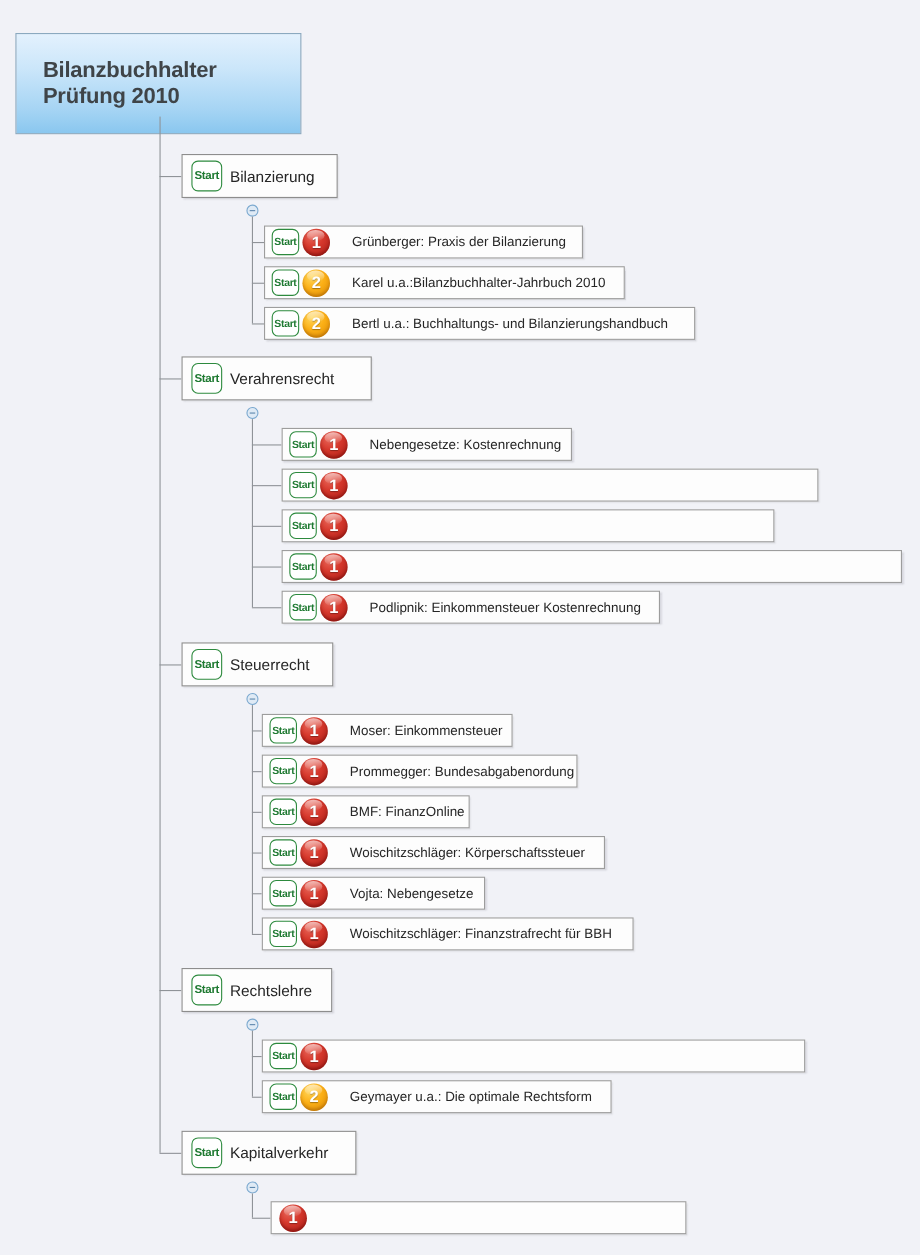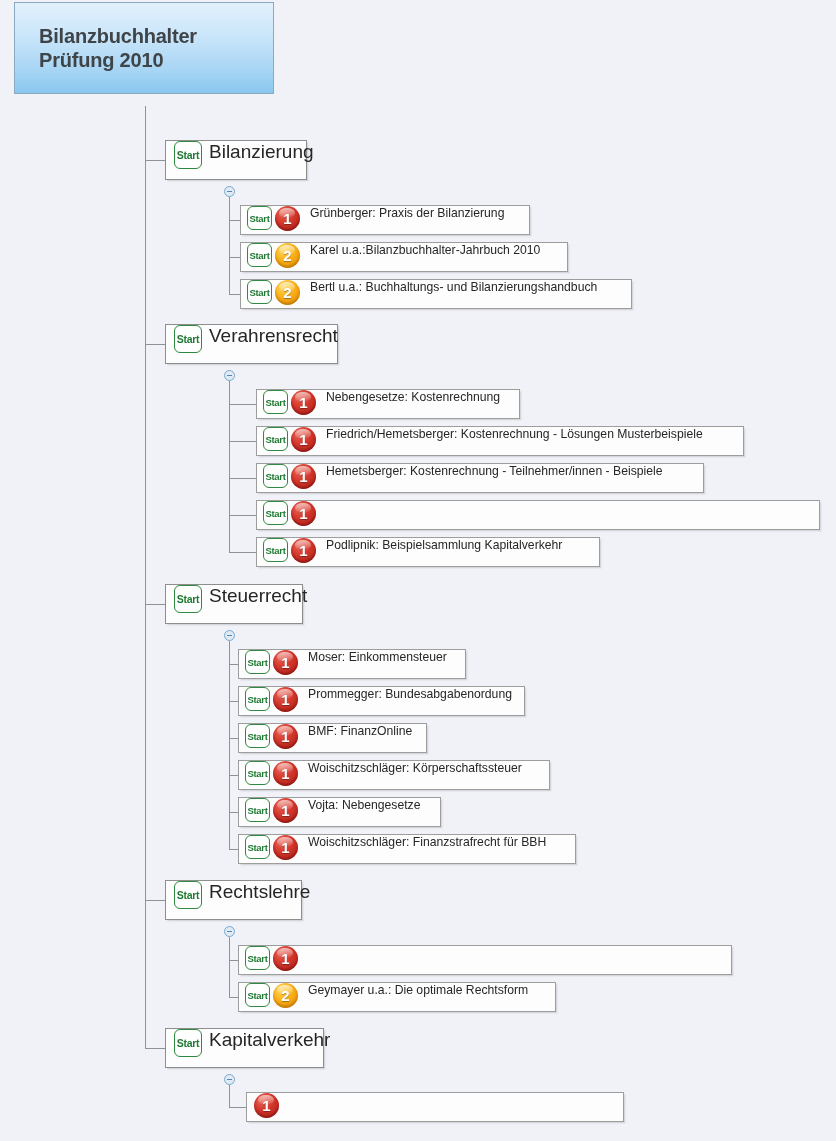--- a/index.html
+++ b/index.html
@@ -20,21 +20,21 @@
     position: absolute;
     left: 0; top: 0;
     width: 836px;
     height: 1141px;
   }
 
   
   .root-node {
     position: absolute;
     left: 14px;
-    top: 2px;
+    top: 30px;
     width: 260px;
     height: 92px;
     box-sizing: border-box;
     background: linear-gradient(to bottom, #e3f1fd 0%, #cbe6fa 35%, #a7d5f4 75%, #8ac7ef 100%);
     border: 1px solid #8ba9bf;
     display: flex;
     align-items: center;
     padding-left: 24px;
   }
   .root-title {
@@ -47,42 +47,43 @@
   }
 
   
   .node {
     position: absolute;
     box-sizing: border-box;
     background: #fdfdfd;
     border: 1px solid #9a9a9a;
     box-shadow: 1.5px 1.5px 1.5px rgba(120,120,130,0.22);
     display: flex;
+    align-items: center;
     white-space: nowrap;
   }
   .node.branch {
     height: 40px;
     padding: 0 10px 0 8px;
     border-color: #8d8d8d;
   }
   .node.leaf {
     height: 30px;
     padding: 0 8px 0 6px;
     border-color: #9d9d9d;
   }
   .node-label {
     color: #262626;
   }
   .branch .node-label {
-    font-size: 19px;
+    font-size: 14px;
     padding-left: 7px;
   }
   .leaf .node-label {
     font-size: 12.2px;
-    padding-left: 10px;
+    padding-left: 20px;
   }
 
   
   .start-icon {
     flex: 0 0 auto;
     box-sizing: border-box;
     background: #ffffff;
     border: 1.6px solid #2d8a3e;
     border-radius: 6px;
     color: #1f7a32;
@@ -216,38 +217,36 @@
     <div class="line-h" style="left: 229px; top: 404px; width: 27px;"></div>
     <div class="node leaf" style="left: 256px; top: 389px; width: 264px;">
       <div class="start-icon">Start</div>
       <div class="prio prio-1">1</div>
       <div class="node-label">Nebengesetze: Kostenrechnung</div>
     </div>
     <div class="line-h" style="left: 229px; top: 441px; width: 27px;"></div>
     <div class="node leaf" style="left: 256px; top: 426px; width: 488px;">
       <div class="start-icon">Start</div>
       <div class="prio prio-1">1</div>
-      <div class="node-label">Friedrich/Hemetsberger: Kostenrechnung - Lösungen Musterbeispiele</div>
     </div>
     <div class="line-h" style="left: 229px; top: 478px; width: 27px;"></div>
     <div class="node leaf" style="left: 256px; top: 463px; width: 448px;">
       <div class="start-icon">Start</div>
       <div class="prio prio-1">1</div>
-      <div class="node-label">Hemetsberger: Kostenrechnung - Teilnehmer/innen - Beispiele</div>
     </div>
     <div class="line-h" style="left: 229px; top: 515px; width: 27px;"></div>
     <div class="node leaf" style="left: 256px; top: 500px; width: 564px;">
       <div class="start-icon">Start</div>
       <div class="prio prio-1">1</div>
     </div>
     <div class="line-h" style="left: 229px; top: 552px; width: 27px;"></div>
     <div class="node leaf" style="left: 256px; top: 537px; width: 344px;">
       <div class="start-icon">Start</div>
       <div class="prio prio-1">1</div>
-      <div class="node-label">Podlipnik: Beispielsammlung Kapitalverkehr</div>
+      <div class="node-label">Podlipnik: Einkommensteuer Kostenrechnung</div>
     </div>
     <div class="line-h" style="left: 145px; top: 604px; width: 20px;"></div>
     <div class="node branch" style="left: 165px; top: 584px; width: 138px;">
       <div class="start-icon">Start</div>
       <div class="node-label">Steuerrecht</div>
     </div>
     <div class="collapse" style="left: 224px; top: 630px;">
       <span></span>
     </div>
     <div class="line-v" style="left: 229px; top: 641px; height: 208px;"></div>

